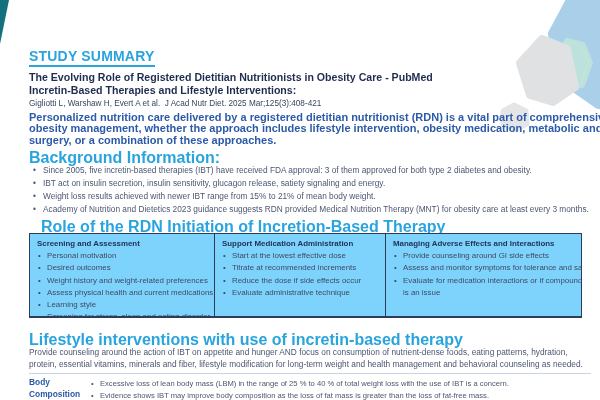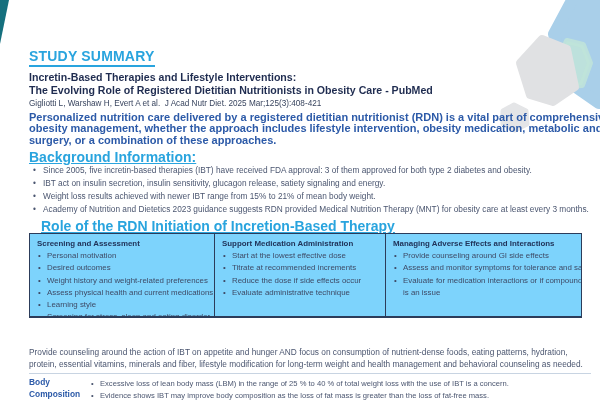--- a/index.html
+++ b/index.html
@@ -12,21 +12,21 @@
     clip-path:polygon(0 0,100% 0,0 100%);}
   .hexes{position:absolute;top:0;right:0;width:120px;height:140px;}
   
   .study-label{position:absolute;left:29px;top:48px;font-size:14px;font-weight:bold;
     color:#29a4de;letter-spacing:.2px;border-bottom:2px solid #29a4de;padding-bottom:1px;}
   .title-block{position:absolute;left:29px;top:71px;width:520px;}
   .title-line{font-size:10.6px;font-weight:bold;color:#1f2c50;line-height:12.6px;white-space:pre;}
   .citation{font-size:8.2px;color:#39455f;margin-top:3px;line-height:10px;white-space:pre;}
   .highlight{position:absolute;left:29px;top:112px;font-size:11px;font-weight:bold;
     color:#2c5aa8;line-height:11.4px;white-space:pre;}
-  .sec-heading{position:absolute;left:29px;font-size:14px;font-weight:bold;color:#29a4de;white-space:pre;text-decoration:underline;}
+  .sec-heading{position:absolute;left:29px;font-size:16px;font-weight:bold;color:#29a4de;white-space:pre;}
   .bg-heading{top:149px;}
   
   ul{margin:0;padding:0;list-style:none;}
   li{position:relative;}
   li::before{content:"\2022";position:absolute;left:1px;top:0;}
   .bg-list{position:absolute;left:32px;top:164px;}
   .bg-list li{font-size:8.3px;color:#4b5670;line-height:12.9px;white-space:pre;padding-left:11px;}
   
   .rdn-heading{top:218px;padding-left:12px;}
   .rdn-table{position:absolute;left:29px;top:233px;width:553px;height:85px;display:flex;
@@ -58,22 +58,22 @@
   <svg class="hexes" viewBox="0 0 120 140" xmlns="http://www.w3.org/2000/svg">
     <polygon points="74,34 103,-20 178,-14 170,78 119,103 86,80" fill="#a9cfe9" stroke="#a9cfe9" stroke-width="12" stroke-linejoin="round"></polygon>
     <polygon points="87,41 103,45 110,63 102,85 84,86 78,61" fill="#bfe4da" fill-opacity="0.88" stroke="#bfe4da" stroke-opacity="0.88" stroke-width="6" stroke-linejoin="round"></polygon>
     <polygon points="62,39 87,49 95,87 73,102 50,95 40,63" fill="#e0e1e3" stroke="#e0e1e3" stroke-width="8" stroke-linejoin="round"></polygon>
     <polygon points="34,105 46,111 47,124 35,130 23,124 23,111" fill="#e4e5e7" stroke="#e4e5e7" stroke-width="5" stroke-linejoin="round"></polygon>
   </svg>
 
   <div class="study-label">STUDY SUMMARY</div>
 
   <div class="title-block">
+    <div class="title-line">The Evolving Role of Registered Dietitian Nutritionists in Obesity Care - PubMed</div>
     <div class="title-line">Incretin-Based Therapies and Lifestyle Interventions:</div>
-    <div class="title-line">The Evolving Role of Registered Dietitian Nutritionists in Obesity Care - PubMed</div>
     <div class="citation">Gigliotti L, Warshaw H, Evert A et al.  J Acad Nutr Diet. 2025 Mar;125(3):408-421</div>
   </div>
 
   <div class="highlight">Personalized nutrition care delivered by a registered dietitian nutritionist (RDN) is a vital part of comprehensive
 obesity management, whether the approach includes lifestyle intervention, obesity medication, metabolic and bariatric
 surgery, or a combination of these approaches.</div>
 
   <div class="sec-heading bg-heading">Background Information:</div>
 
   <ul class="bg-list">
@@ -110,20 +110,21 @@
       <div class="col-header">Managing Adverse Effects and Interactions</div>
       <ul>
         <li>Provide counseling around GI side effects</li>
         <li>Assess and monitor symptoms for tolerance and safety</li>
         <li>Evaluate for medication interactions or if compounding
 is an issue</li>
       </ul>
     </div>
   </div>
 
+  <div class="sec-heading lifestyle-heading">Lifestyle interventions with use of incretin-based therapy</div>
 
   <div class="lifestyle-body">Provide counseling around the action of IBT on appetite and hunger AND focus on consumption of nutrient-dense foods, eating patterns, hydration,
 protein, essential vitamins, minerals and fiber, lifestyle modification for long-term weight and health management and behavioral counseling as needed.</div>
 
   <div class="divider"></div>
 
   <div class="bodycomp">
     <div class="bc-label">
       <div>Body</div>
       <div>Composition</div>

